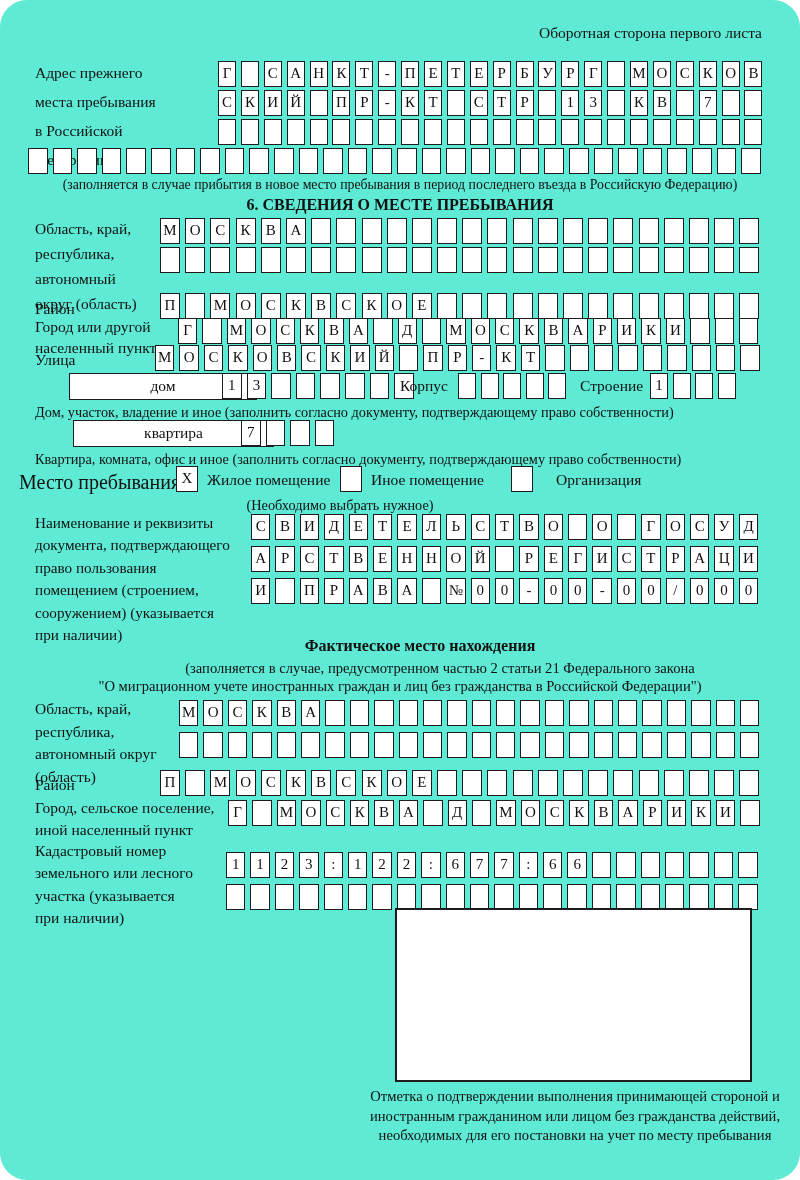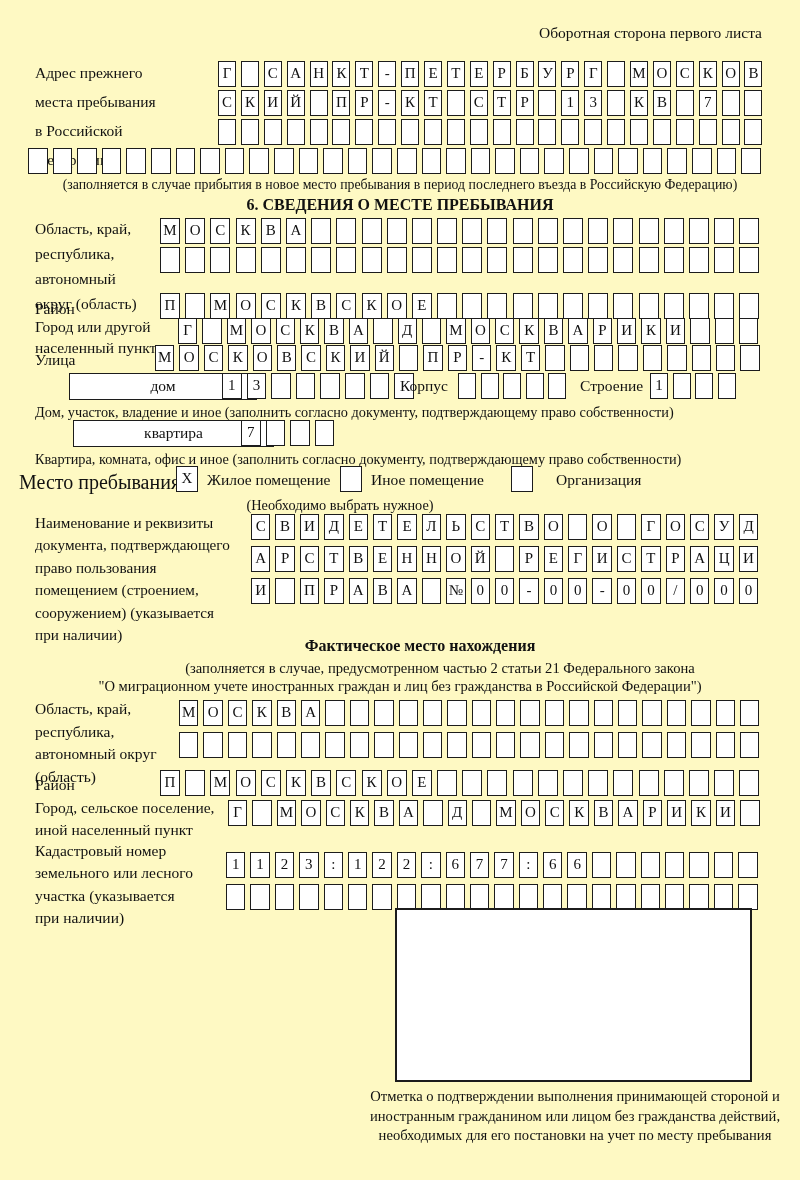--- a/index.html
+++ b/index.html
@@ -1,19 +1,20 @@
 <!DOCTYPE html>
 <html><head>
 <meta charset="utf-8">
 <style>
   html,body{margin:0;padding:0;background:#ffffff;}
   #page{
-    position:relative;width:800px;height:1180px;background:#fef9c3;
+    position:relative;width:800px;height:1180px;background:#5eead4;
     font-family:"Liberation Serif","DejaVu Serif",serif;color:#111;
     overflow:hidden;
+    border-radius:27px;
   }
   .abs{position:absolute;}
   .lbl{font-size:15.5px;line-height:24px;white-space:pre-line;}
   .cap{font-size:13.8px;}
   .title{font-size:16px;font-weight:bold;}
   .center{left:0;width:800px;text-align:center;}
   .cells{display:flex;--cw:19.4px;--gap:5px;}
   .cell{
     box-sizing:border-box;flex:0 0 var(--cw);width:var(--cw);height:26px;
     border:1.6px solid #1c1c1c;margin-right:var(--gap);

